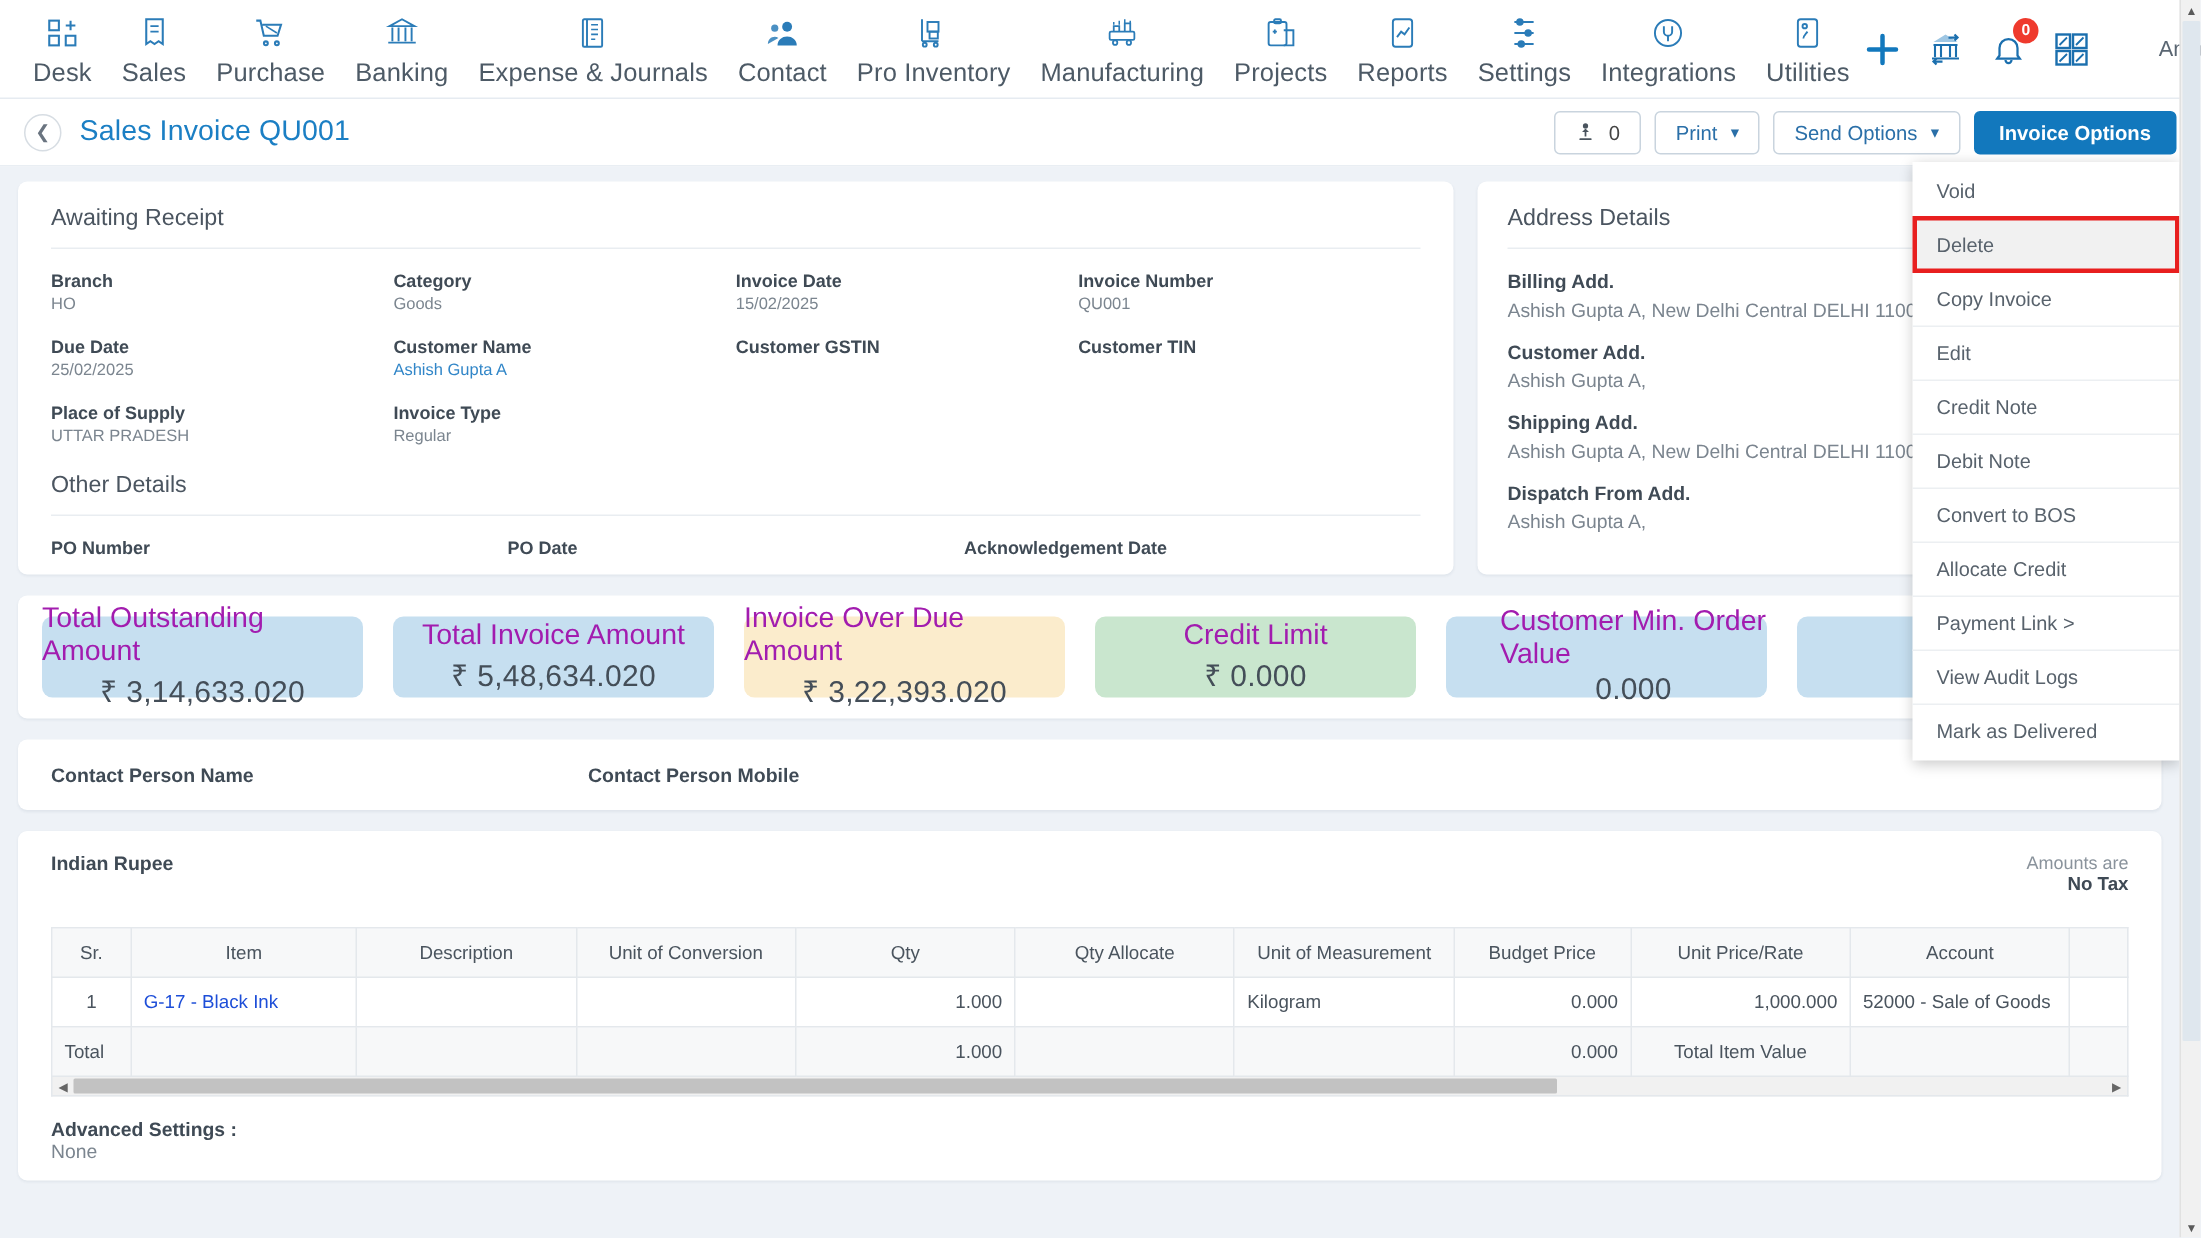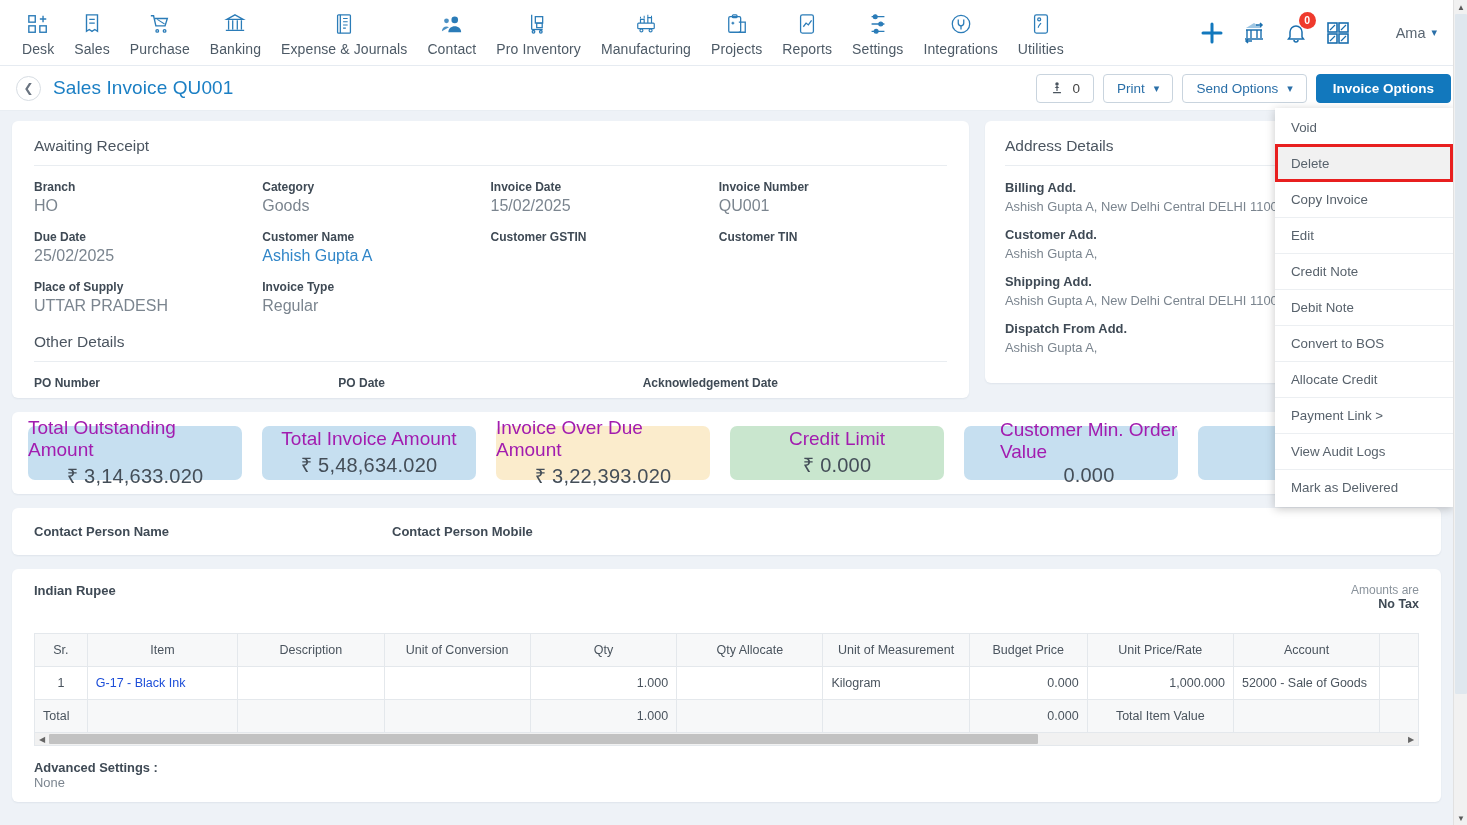--- a/index.html
+++ b/index.html
@@ -20,21 +20,21 @@
   }
   .nav-items { display: flex; align-items: flex-start; gap: 0px; }
   .nav-item {
     display: flex; flex-direction: column; align-items: center;
     justify-content: flex-start; padding: 4px 10px 2px;
     cursor: pointer; min-width: 48px;
   }
   .nav-item .glyph { height: 26px; display: flex; align-items: center; justify-content: center; }
   .nav-item .glyph svg { display: block; }
   .nav-item .nav-label {
-    font-size: 14px; color: #4d5a66; margin-top: 4px; white-space: nowrap;
+    font-size: 17px; color: #4d5a66; margin-top: 4px; white-space: nowrap;
     letter-spacing: 0.1px;
   }
   .nav-right {
     margin-left: auto; display: flex; align-items: center; gap: 18px;
     padding-right: 18px;
   }
   .nav-action { cursor: pointer; position: relative; display:flex; align-items:center; }
   .badge {
     position: absolute; top: -9px; right: -8px;
     background: #ef3a2d; color: #fff; font-size: 10.5px;
@@ -84,21 +84,21 @@
 
   .top-row { display: flex; gap: 16px; align-items: flex-start; }
   .detail-card { flex: 0 0 957px; padding: 16px 22px 5px; min-height: 262px; }
   .addr-card { flex: 1 1 auto; padding: 16px 20px 14px; min-height: 262px; }
 
   .sec-title { font-size: 15.5px; color: #4b5560; font-weight: 400; padding-bottom: 10px; }
   .hr { height: 1px; background: #e9edf1; margin-bottom: 14px; }
 
   .grid4 { display: grid; grid-template-columns: repeat(4, 1fr); row-gap: 15px; }
   .fld-label { font-size: 12px; color: #3f4a55; font-weight: 700; margin-bottom: 3px; }
-  .fld-value { font-size: 16px; color: #7b858f; }
+  .fld-value { font-size: 11px; color: #7b858f; }
   .fld-value.link { color: #3186c8; }
 
   .other-title { font-size: 15.5px; color: #4b5560; margin: 18px 0 10px; }
   .grid3 { display: grid; grid-template-columns: repeat(3, 1fr); }
 
   .addr-block { margin-bottom: 13px; }
   .addr-label { font-size: 12.9px; color: #3f4a55; font-weight: 700; margin-bottom: 4px; }
   .addr-value { font-size: 12.9px; color: #7b858f; white-space: nowrap; overflow: hidden; }
 
   

